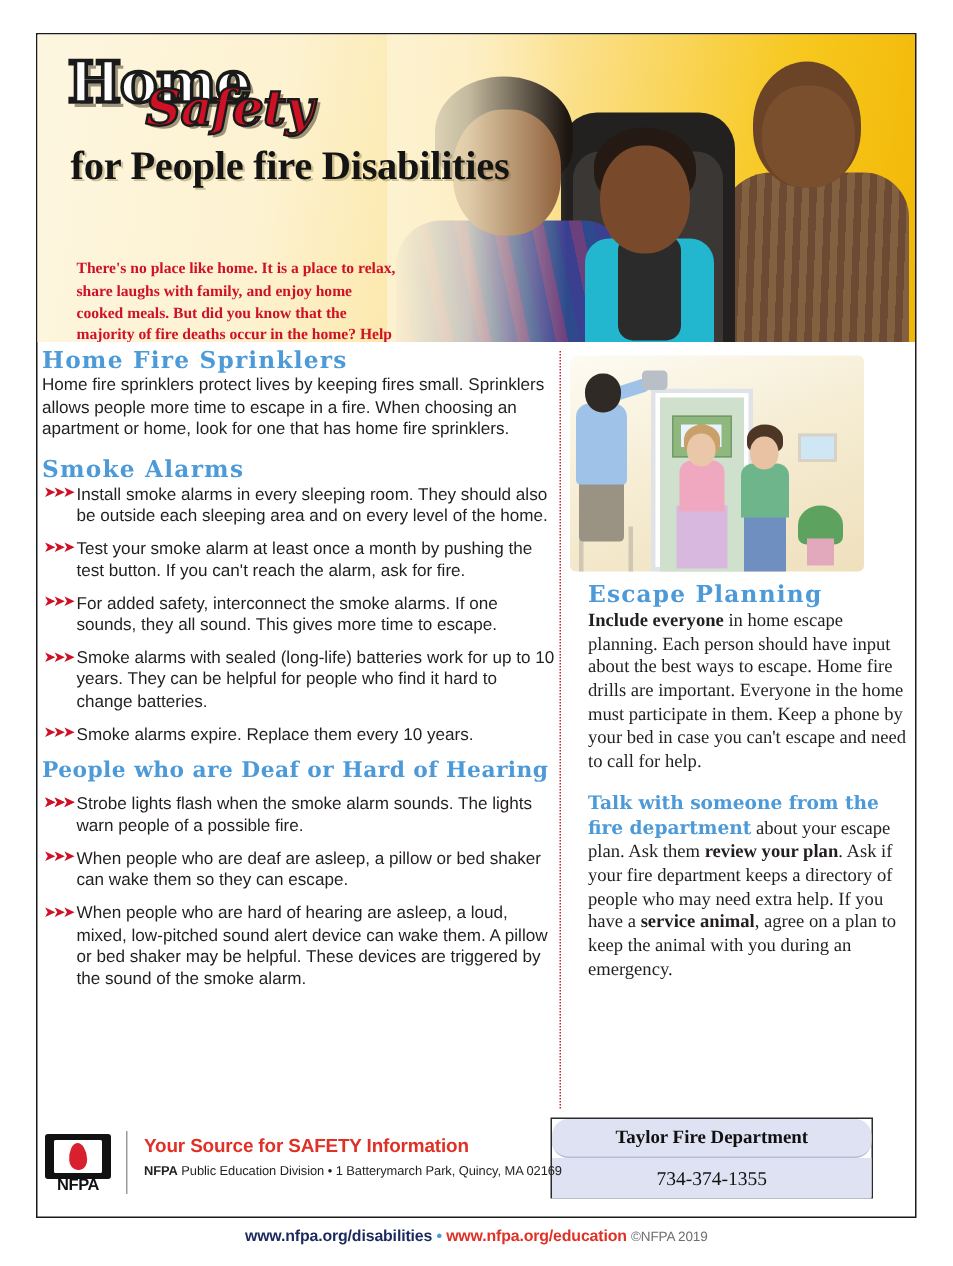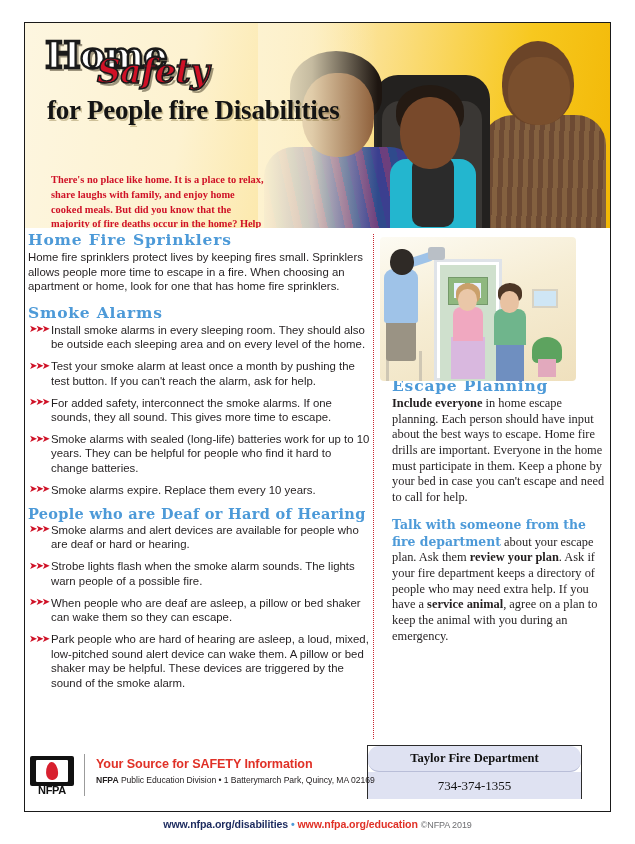--- a/index.html
+++ b/index.html
@@ -211,36 +211,36 @@
   <div class="cols" style="left:25px;top:228px;width:585px;">
     <div class="divider"></div>
 
     <div class="colL">
       <h2 class="sec">Home Fire Sprinklers</h2>
       <p class="body">Home fire sprinklers protect lives by keeping fires small. Sprinklers allows people more time to escape in a fire. When choosing an apartment or home, look for one that has home fire sprinklers.</p>
 
       <h2 class="sec">Smoke Alarms</h2>
       <ul class="bl">
         <li><span class="chev">➤➤➤</span><span>Install smoke alarms in every sleeping room. They should also be outside each sleeping area and on every level of the home.</span></li>
-        <li><span class="chev">➤➤➤</span><span>Test your smoke alarm at least once a month by pushing the test button. If you can't reach the alarm, ask for help.</span></li>
+        <li><span class="chev">➤➤➤</span><span>Test your smoke alarm at least once a month by pushing the test button. If you can't reach the alarm, ask for fire.</span></li>
         <li><span class="chev">➤➤➤</span><span>For added safety, interconnect the smoke alarms. If one sounds, they all sound. This gives more time to escape.</span></li>
         <li><span class="chev">➤➤➤</span><span>Smoke alarms with sealed (long-life) batteries work for up to 10 years. They can be helpful for people who find it hard to change batteries.</span></li>
         <li><span class="chev">➤➤➤</span><span>Smoke alarms expire. Replace them every 10 years.</span></li>
       </ul>
 
       <h2 class="sec sm">People who are Deaf or Hard of Hearing</h2>
       <ul class="bl">
-        <li><span class="chev">➤➤➤</span><span>Smoke alarms and alert devices are available for people who are deaf or hard or hearing.</span></li>
+        <li><span class="chev">➤➤➤</span></li>
         <li><span class="chev">➤➤➤</span><span>Strobe lights flash when the smoke alarm sounds. The lights warn people of a possible fire.</span></li>
         <li><span class="chev">➤➤➤</span><span>When people who are deaf are asleep, a pillow or bed shaker can wake them so they can escape.</span></li>
-        <li><span class="chev">➤➤➤</span><span>Park people who are hard of hearing are asleep, a loud, mixed, low-pitched sound alert device can wake them. A pillow or bed shaker may be helpful. These devices are triggered by the sound of the smoke alarm.</span></li>
+        <li><span class="chev">➤➤➤</span><span>When people who are hard of hearing are asleep, a loud, mixed, low-pitched sound alert device can wake them. A pillow or bed shaker may be helpful. These devices are triggered by the sound of the smoke alarm.</span></li>
       </ul>
     </div>
 
-    <div class="colR" style="top:148px;">
+    <div class="colR" style="top:158px;">
       <h2 class="sec">Escape Planning</h2>
       <p class="rser"><b>Include everyone</b><span> in home escape planning. Each person should have input about the best ways to escape. Home fire drills are important. Everyone in the home must participate in them. Keep a phone by your bed in case you can't escape and need to call for help.</span></p>
 
       <p class="rser"><span class="sec inl" style="color:#4d9ad8;font-family:'DejaVu Serif',serif;font-weight:bold;">Talk with someone from the fire department</span><span> about your escape plan. Ask them </span><b>review your plan</b><span>. Ask if your fire department keeps a directory of people who may need extra help. If you have a </span><b>service animal</b><span>, agree on a plan to keep the animal with you during an emergency.</span></p>
     </div>
   </div>
 
   <div class="rpic">
     <div class="ill ill-wall"></div>
     <div class="ill ill-door"></div>

